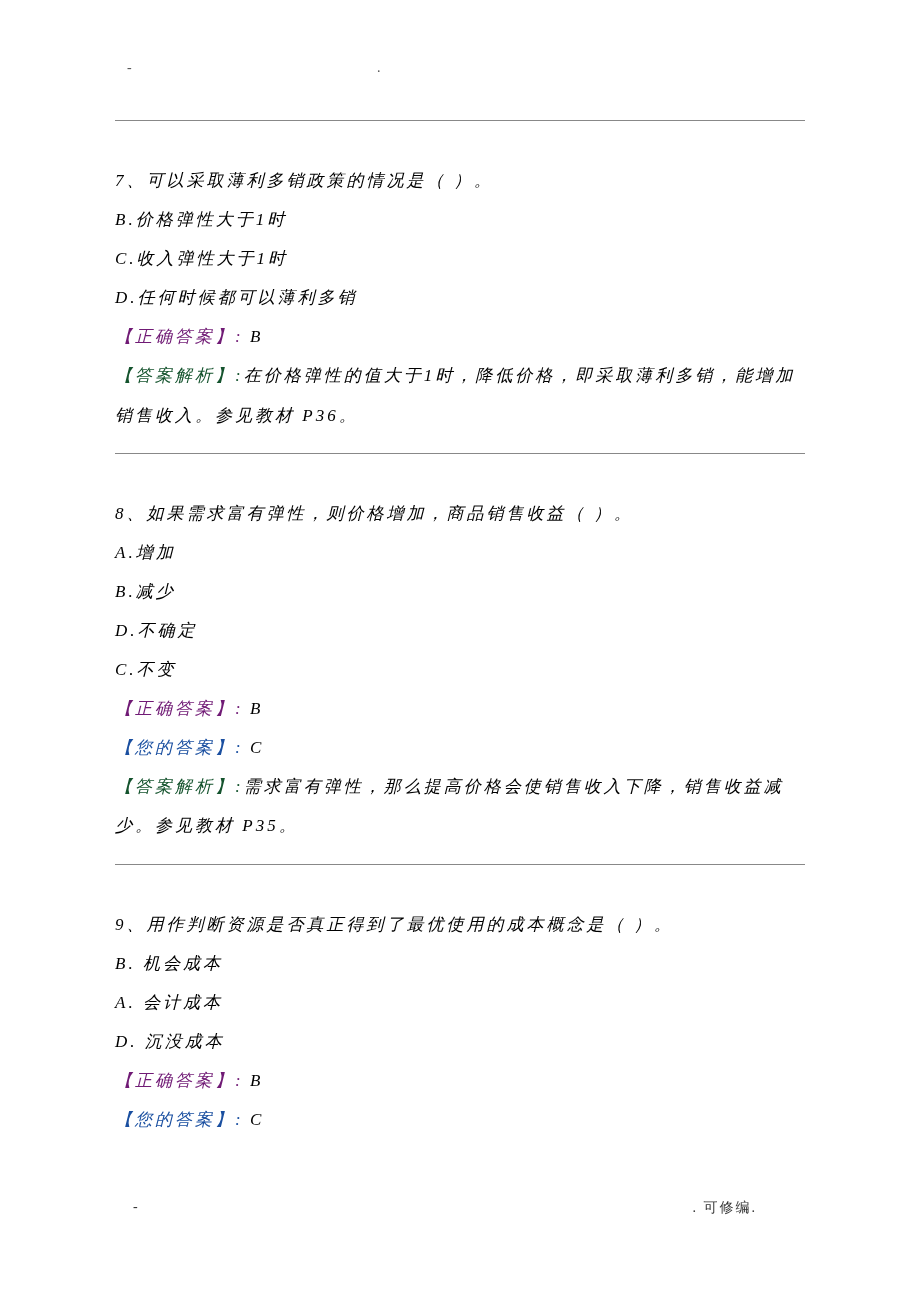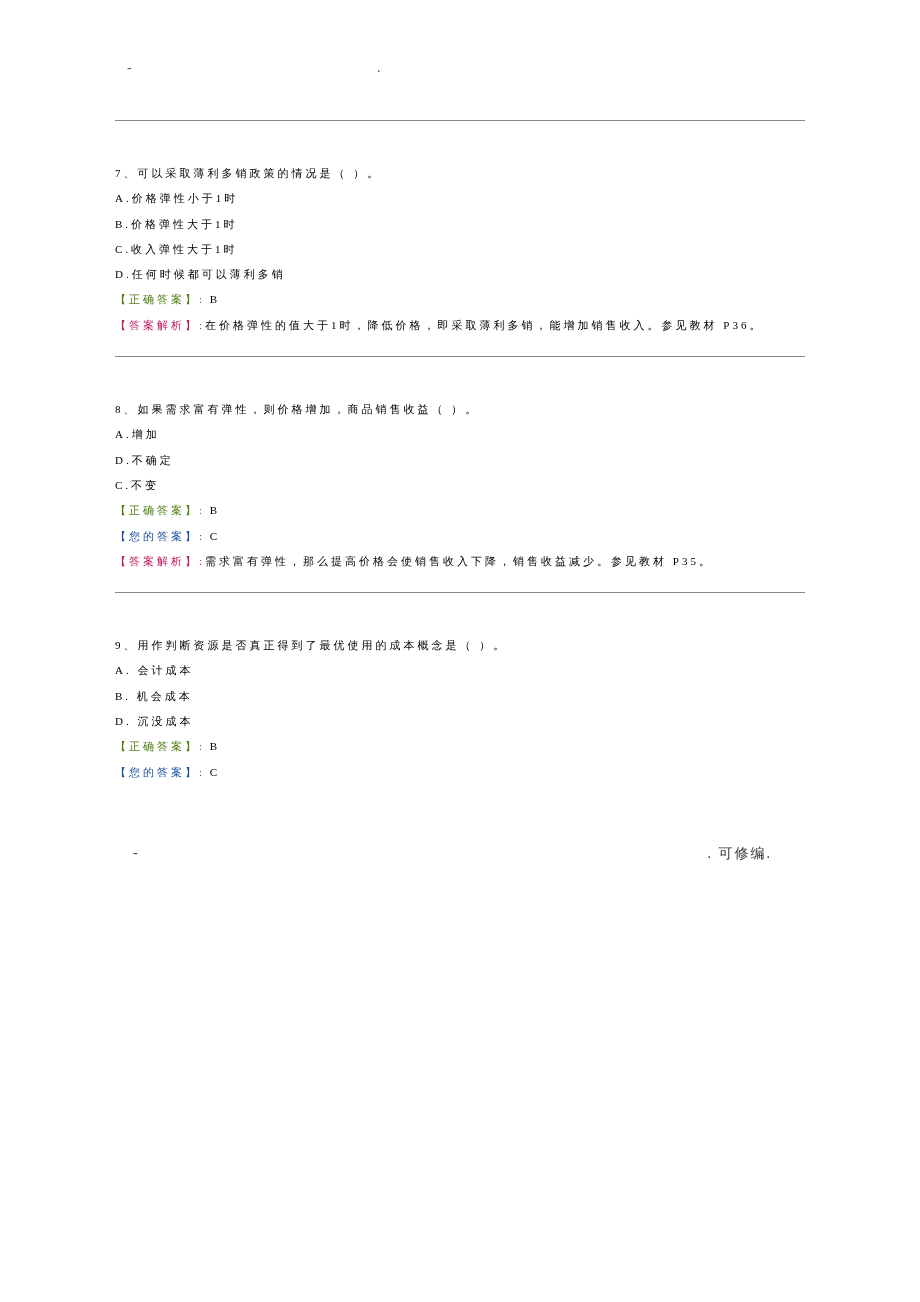--- a/index.html
+++ b/index.html
@@ -32,37 +32,38 @@
     top: 0;
     color: #555;
     font-size: 14px;
   }
   hr.sep {
     border: none;
     border-top: 1px solid #888;
     margin: 18px 0 40px 0;
   }
   .qblock {
-    font-size: 11px;
+    font-size: 17px;
     line-height: 2.3;
     letter-spacing: 3px;
     color: #000;
+    font-style: italic;
   }
   .qline {
     margin: 0;
   }
   .label-correct {
-    color: #4d7c0f;
+    color: #701a75;
     margin-top: 43px;
   }
   .label-your {
     color: #1a4fa0;
   }
   .label-analysis {
-    color: #be185d;
+    color: #14532d;
     text-align: center;
   }
   .bracket {
   }
   .value {
     color: #000;
     letter-spacing: 2px;
   }
   .analysis-text {
     color: #000;
@@ -75,81 +76,81 @@
     font-size: 14px;
     color: #333;
   }
   .footer-dash {
     position: absolute;
     left: 18px;
     top: 0;
   }
   .footer-right {
     position: absolute;
-    right: 33px;
+    right: 48px;
     top: 0;
     letter-spacing: 2px;
   }
 </style>
 </head>
 <body>
 
 <div class="page">
 
   <div class="top-marks">
     <span class="dash-left">-</span>
     <span class="dot-center">.</span>
   </div>
 
   <hr class="sep">
 
   <div class="qblock">
     <p class="qline">
       <span>7、</span><span>可以采取薄利多销政策的情况是（ ）。</span>
     </p>
-    <p class="qline">A.价格弹性小于1时</p>
     <p class="qline">B.价格弹性大于1时</p>
     <p class="qline">C.收入弹性大于1时</p>
     <p class="qline">D.任何时候都可以薄利多销</p>
     <p class="qline">
       <span class="label-correct bracket">【正确答案】:</span><span class="value"> B</span>
     </p>
     <p class="qline">
       <span class="label-analysis bracket">【答案解析】:</span><span class="analysis-text">在价格弹性的值大于1时，降低价格，即采取薄利多销，能增加销售收入。参见教材 P36。</span>
     </p>
   </div>
 
   <hr class="sep">
 
   <div class="qblock">
     <p class="qline">
       <span>8、</span><span>如果需求富有弹性，则价格增加，商品销售收益（ ）。</span>
     </p>
     <p class="qline">A.增加</p>
+    <p class="qline">B.减少</p>
     <p class="qline">D.不确定</p>
     <p class="qline">C.不变</p>
     <p class="qline">
       <span class="label-correct bracket">【正确答案】:</span><span class="value"> B</span>
     </p>
     <p class="qline">
       <span class="label-your bracket">【您的答案】:</span><span class="value"> C</span>
     </p>
     <p class="qline">
       <span class="label-analysis bracket">【答案解析】:</span><span class="analysis-text">需求富有弹性，那么提高价格会使销售收入下降，销售收益减少。参见教材 P35。</span>
     </p>
   </div>
 
   <hr class="sep">
 
   <div class="qblock">
     <p class="qline">
       <span>9、</span><span>用作判断资源是否真正得到了最优使用的成本概念是（ ）。</span>
     </p>
+    <p class="qline">B.  机会成本</p>
     <p class="qline">A.  会计成本</p>
-    <p class="qline">B.  机会成本</p>
     <p class="qline">D.  沉没成本</p>
     <p class="qline">
       <span class="label-correct bracket">【正确答案】:</span><span class="value"> B</span>
     </p>
     <p class="qline">
       <span class="label-your bracket">【您的答案】:</span><span class="value"> C</span>
     </p>
   </div>
 
   <div class="footer">

